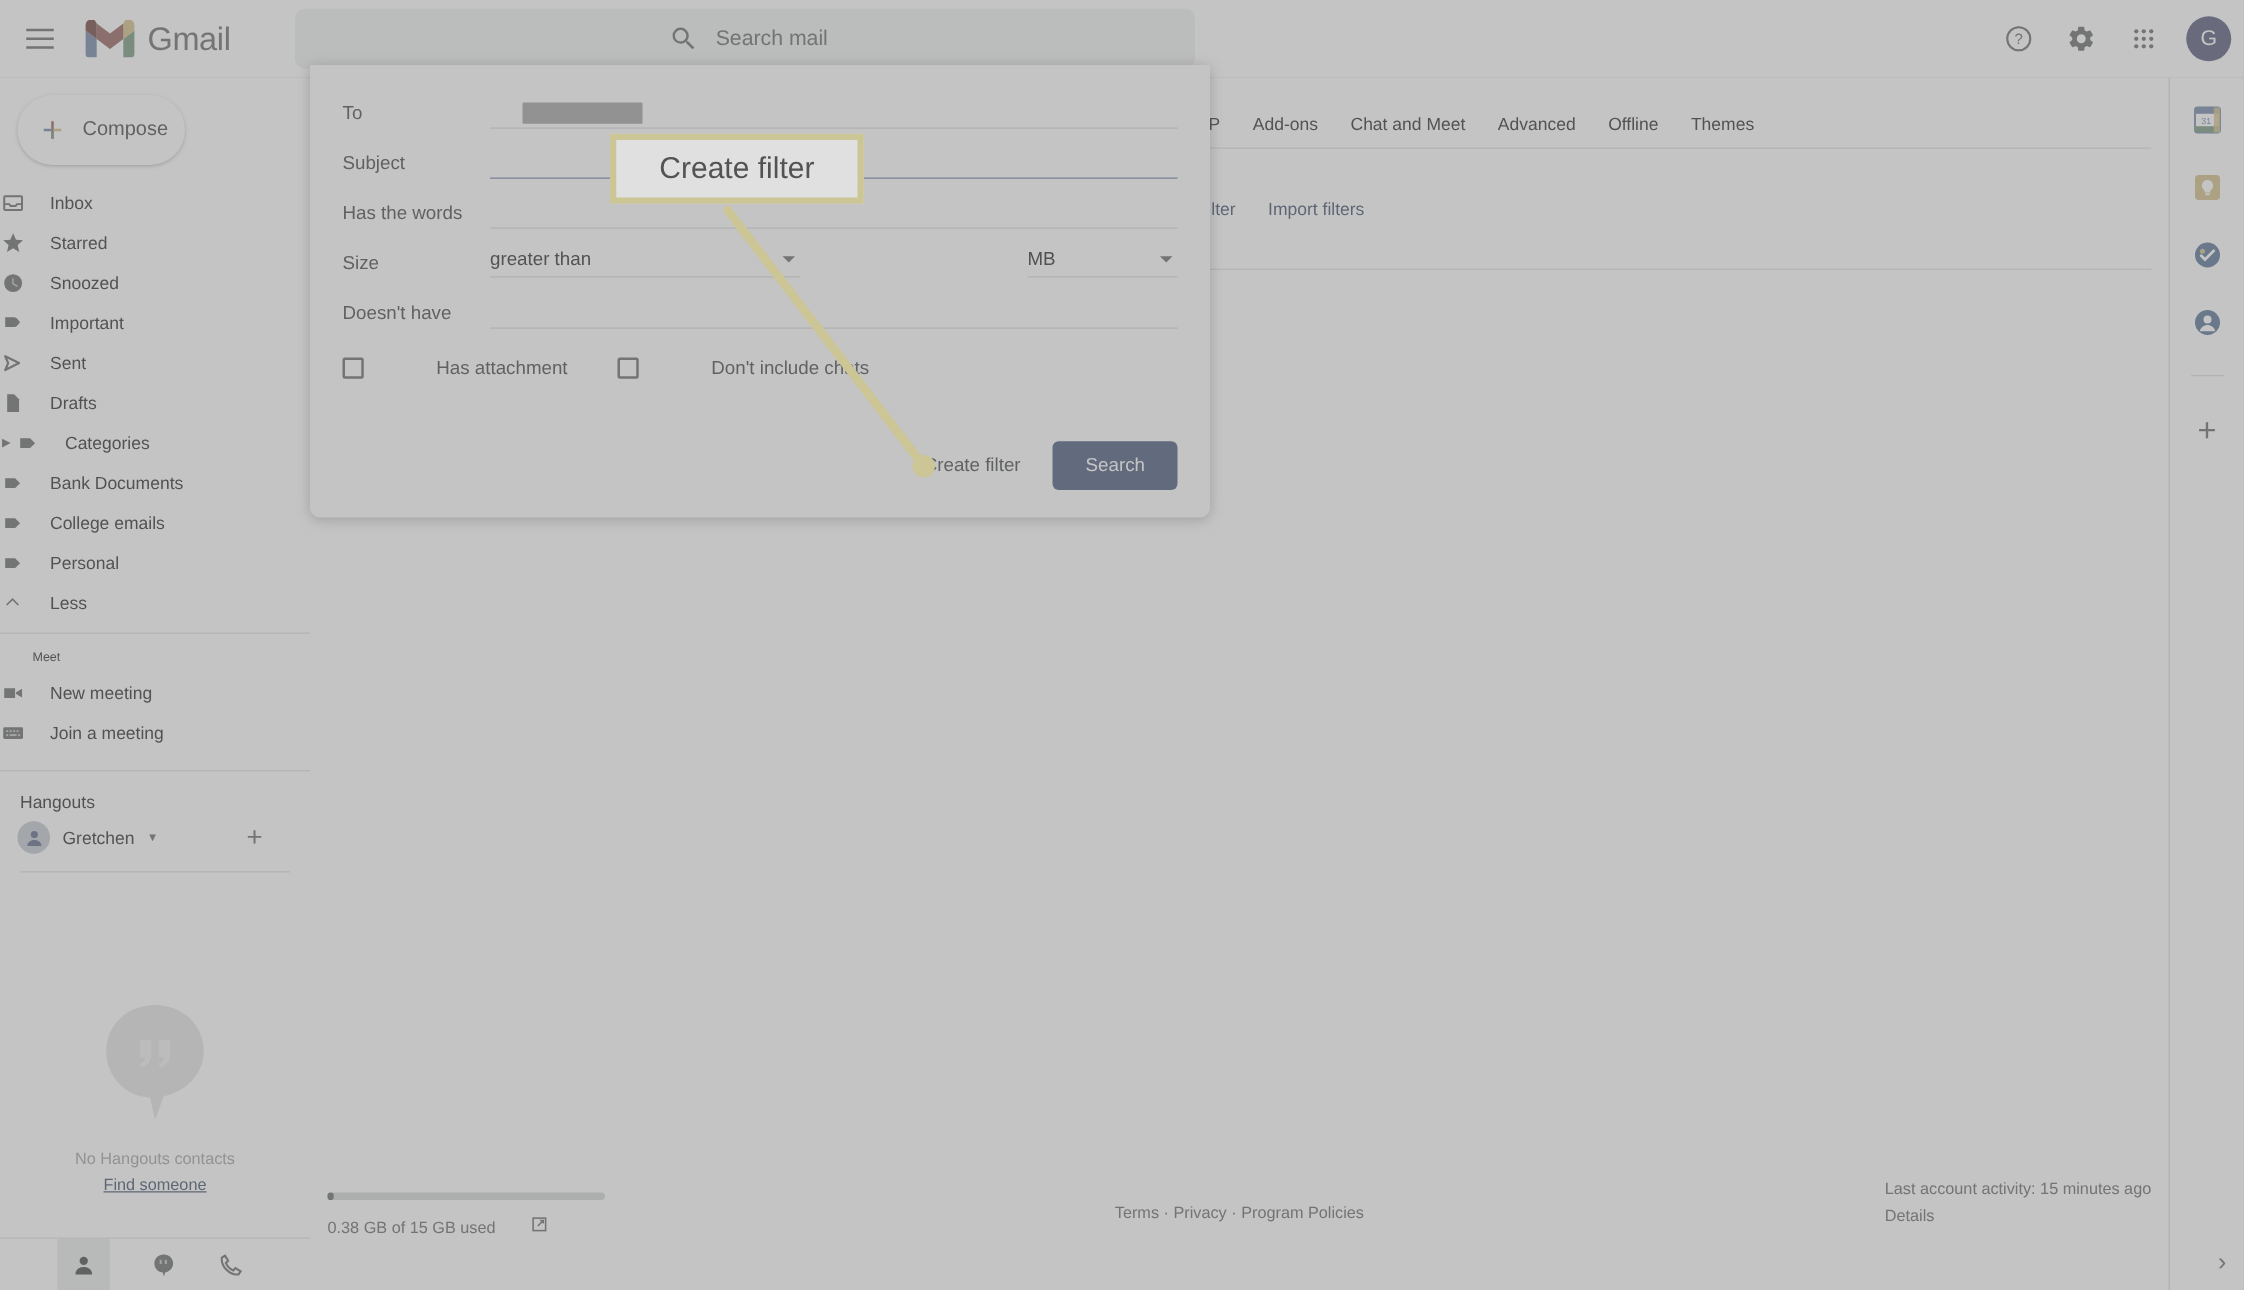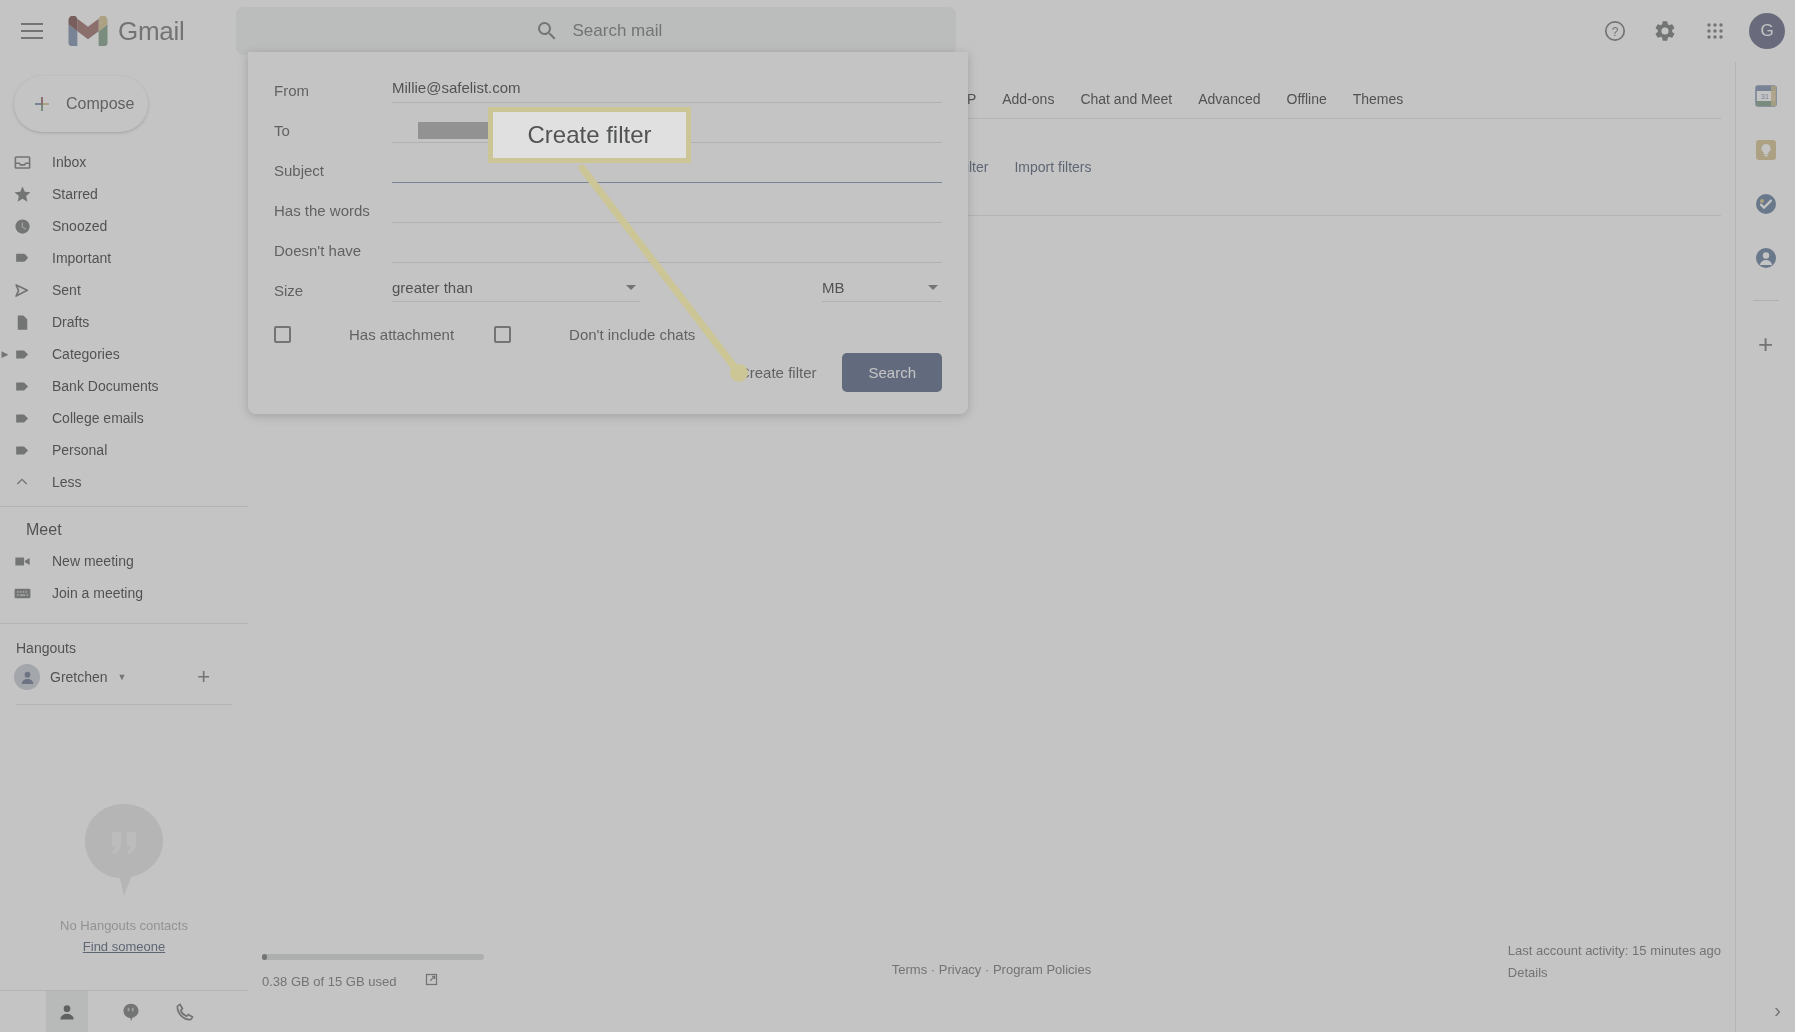--- a/index.html
+++ b/index.html
@@ -83,33 +83,33 @@
     border-radius: 28px;
     background: #ffffff;
     box-shadow: 0 1px 3px rgba(60,64,67,.35);
     display: flex; align-items: center; gap: 12px;
     padding-left: 16px; cursor: pointer;
   }
   .compose-label { font-size: 16px; color: #3c4043; }
   .navlist { margin-top: 14px; }
   .navitem {
     height: 32px; display: flex; align-items: center;
-    padding-left: 12px; border-radius: 0 16px 16px 0;
+    border-radius: 0 16px 16px 0;
     margin-right: 12px; cursor: pointer; position: relative;
   }
   .navitem .ico { width: 20px; height: 20px; margin-right: 20px; flex:0 0 auto;
       display:flex;align-items:center;justify-content:center; }
   .navitem .label { font-size: 14px; color: #202124; }
   .navitem .caret {
     position: absolute; left: -2px; width: 14px; text-align: center;
     font-size: 9px; color: #5f6368;
   }
   .navitem.has-caret { padding-left: 12px; }
   .sep { height: 1px; background: #e0e0e0; margin: 8px 0 0 0; }
-  .section-title { font-size: 16px; color: #202124; padding: 14px 0 6px 26px; font-weight: 500;}
+  .section-title { font-size: 10px; color: #202124; padding: 14px 0 6px 26px; font-weight: 500;}
   .hangouts-title { font-size: 14px; color: #202124; padding: 16px 0 4px 16px; font-weight: 500;}
   .hrow {
     display:flex; align-items:center; padding: 4px 0 4px 14px; gap: 10px;
     position: relative;
   }
   .hav { width: 26px; height: 26px; border-radius: 50%; background: #b8c4e8;
          display:flex;align-items:center;justify-content:center; }
   .hname { font-size: 14px; color: #202124; }
   .hplus { position:absolute; right: 38px; font-size: 22px; color: #5f6368; cursor:pointer;}
   .empty-hangouts {
@@ -576,52 +576,48 @@
           <circle cx="12" cy="9.5" r="3.2" fill="#fff"></circle>
           <path d="M5.8 19c.8-3.2 3.3-5 6.2-5s5.4 1.8 6.2 5z" fill="#fff"></path>
         </svg>
     </span>
     <span class="rail-sep"></span>
     <span class="rail-plus">+</span>
     <span class="rail-bottom">›</span>
   </div>
 
   <div class="dialog">
-    <div class="frow">
-      <span class="flabel">From</span>
-      <input class="finput" value="Millie@safelist.com" style="">
-    </div>
     <div class="frow frow-rel">
       <span class="flabel">To</span>
       <input class="finput" value="" style="">
       <span class="masked"></span>
     </div>
     <div class="frow">
       <span class="flabel">Subject</span>
       <input class="finput focused" autofocus="" value="" style="">
     </div>
     <div class="frow">
       <span class="flabel">Has the words</span>
       <input class="finput" value="" style="">
     </div>
-    <div class="frow">
-      <span class="flabel">Doesn't have</span>
-      <input class="finput" value="" style="">
-    </div>
-
     <div class="frow">
       <span class="flabel">Size</span>
       <div class="fselect-wrap">
         <span class="fselect">greater than</span>
         <span class="dd-arrow"></span>
       </div>
       <div class="unit-wrap">
         <span class="fselect">MB</span>
         <span class="dd-arrow"></span>
       </div>
+    </div>
+
+    <div class="frow">
+      <span class="flabel">Doesn't have</span>
+      <input class="finput" value="" style="">
     </div>
 
     <div class="chkrow">
       <label class="chk">
         <span class="chkbox"></span>
         <span class="chklabel">Has attachment</span>
       </label>
       <label class="chk" style="margin-left:18px;">
         <span class="chkbox"></span>
         <span class="chklabel">Don't include chats</span>

